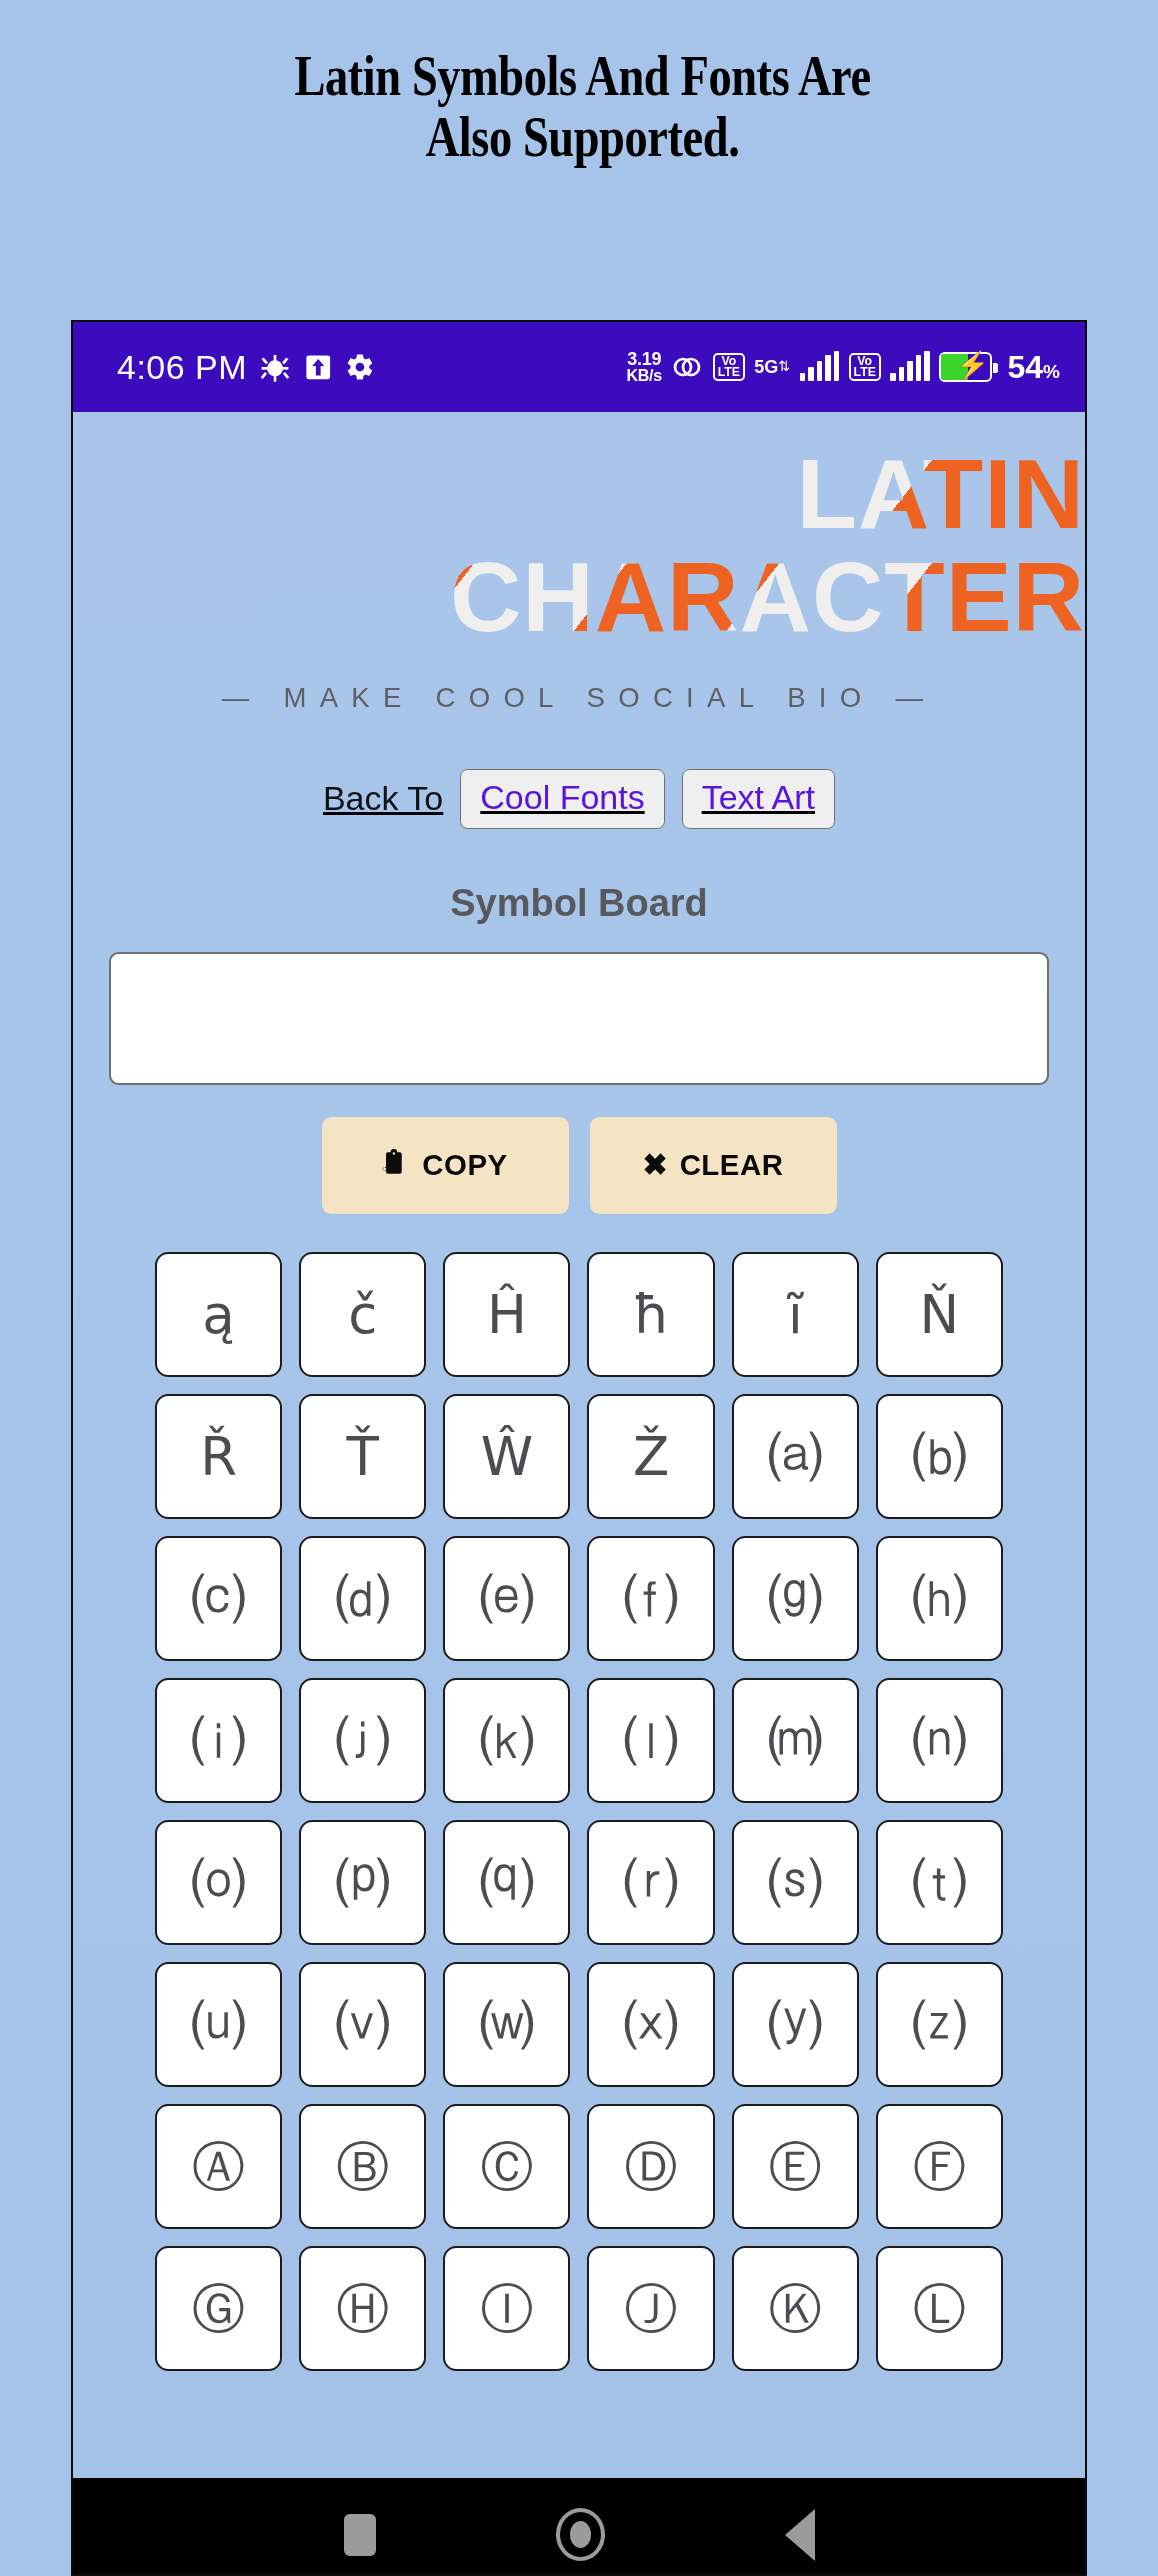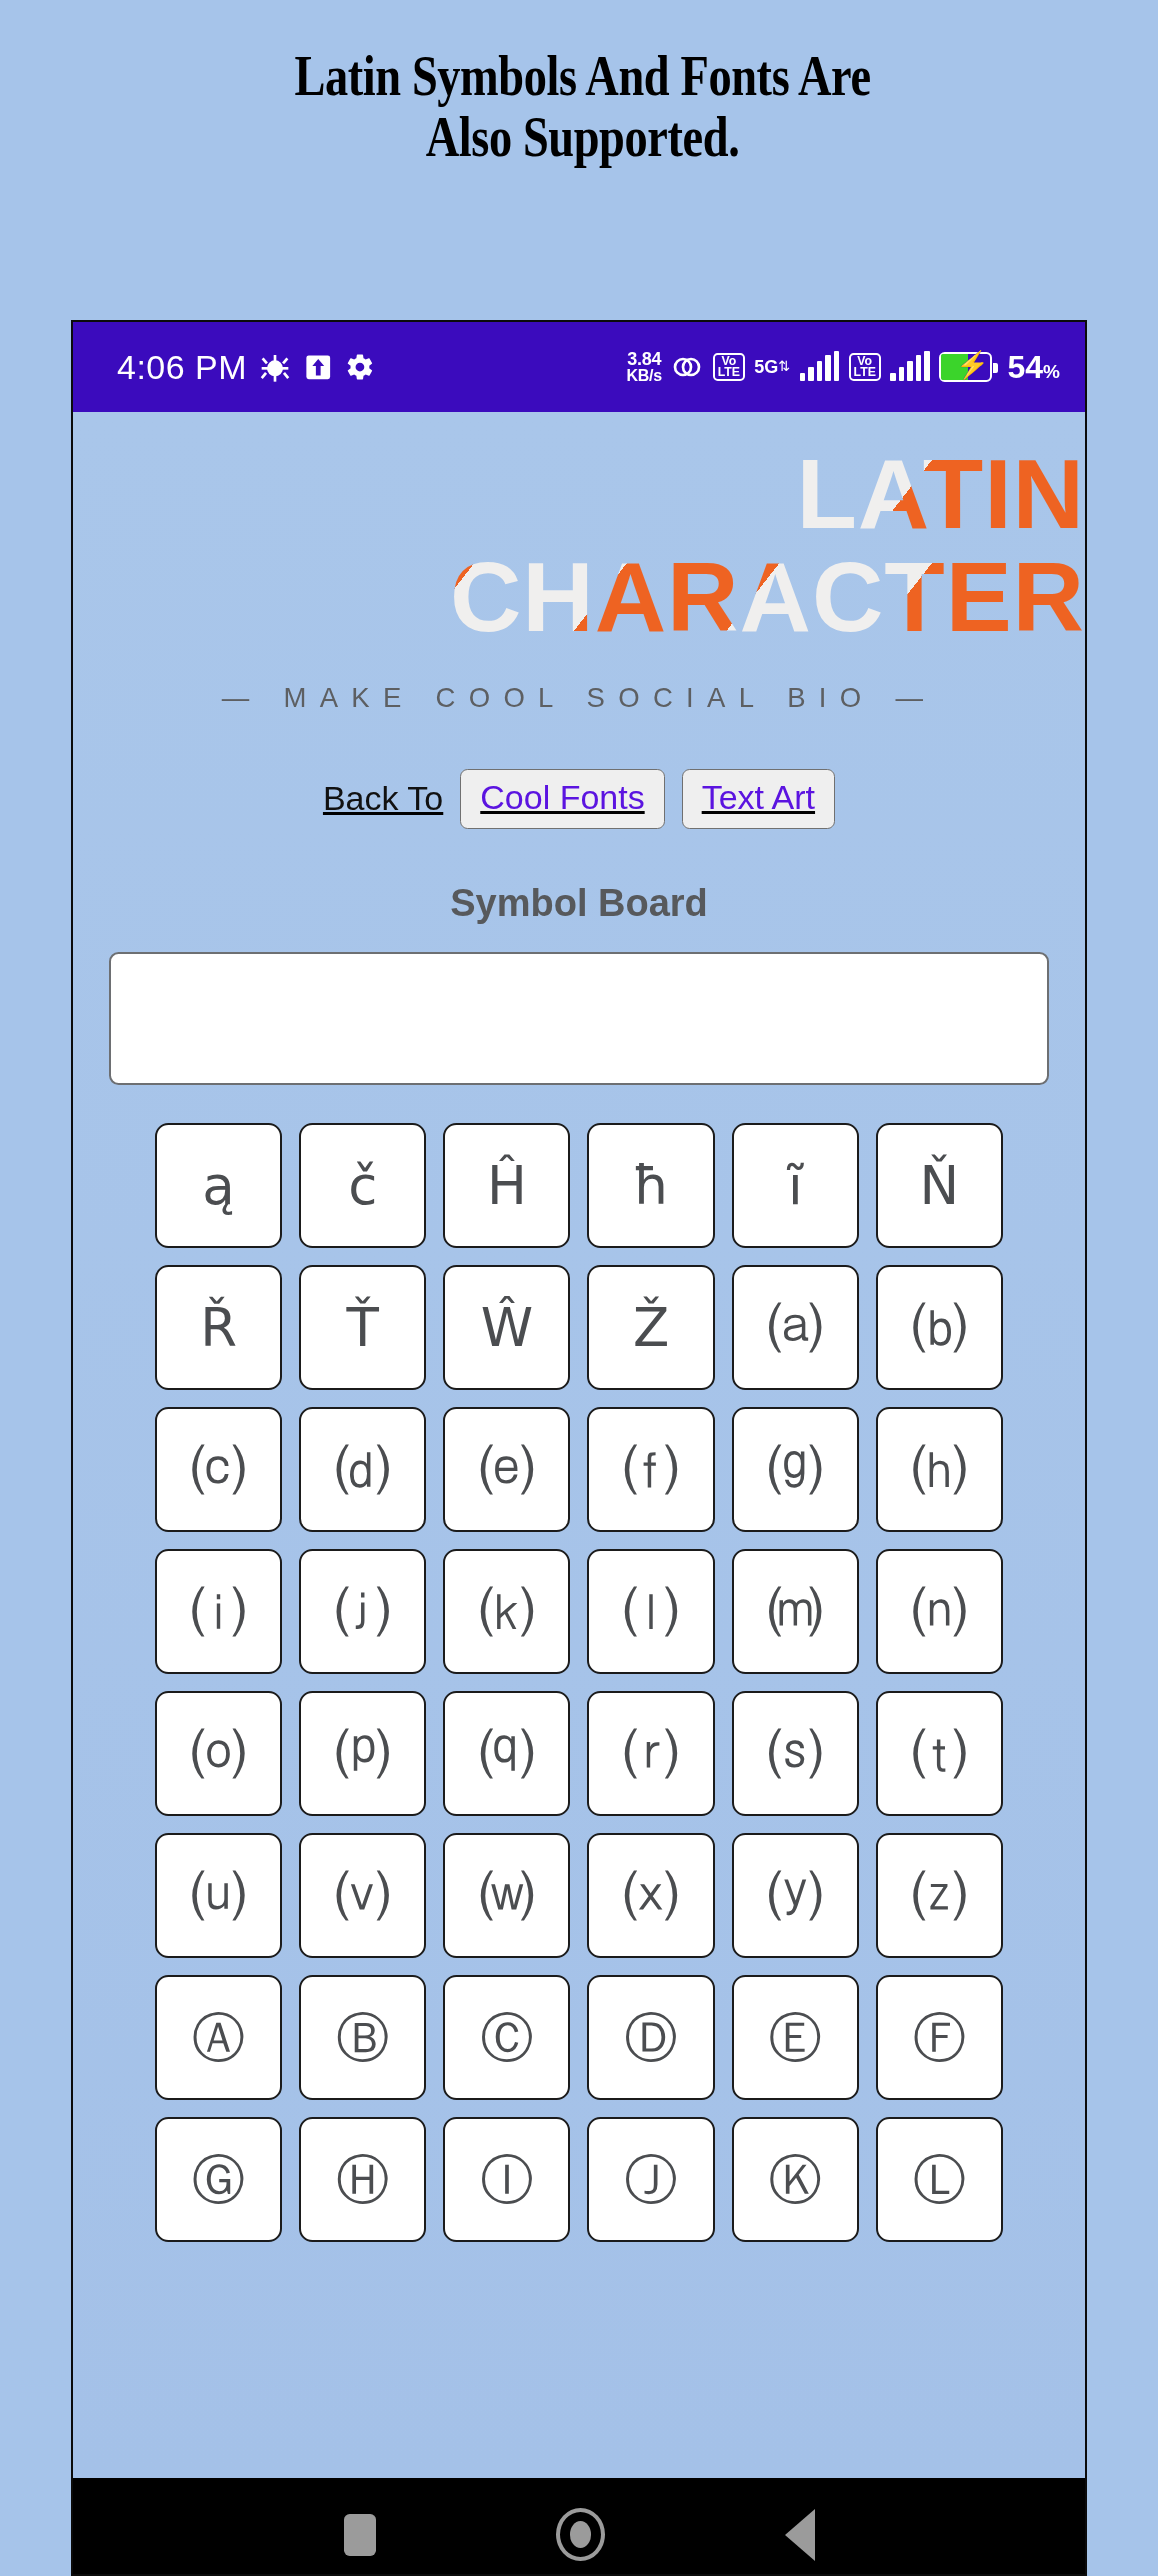--- a/index.html
+++ b/index.html
@@ -321,21 +321,21 @@
         </span>
         <span class="sb-ic">
           <svg width="30" height="30" viewBox="0 0 24 24" fill="#fff">
             <path d="M19.4 13c.04-.32.06-.66.06-1s-.02-.68-.07-1l2.11-1.63a.5.5 0 0 0 .12-.64l-2-3.46a.5.5 0 0 0-.6-.22l-2.49 1a7.3 7.3 0 0 0-1.73-1l-.38-2.65A.49.49 0 0 0 13.94 2h-4a.49.49 0 0 0-.48.42l-.38 2.65c-.63.26-1.2.6-1.73 1l-2.49-1a.5.5 0 0 0-.6.22l-2 3.46a.5.5 0 0 0 .12.64L4.5 11c-.05.32-.07.66-.07 1s.02.68.07 1l-2.11 1.63a.5.5 0 0 0-.12.64l2 3.46c.12.22.38.3.6.22l2.49-1c.52.4 1.1.74 1.73 1l.38 2.65c.04.24.24.42.48.42h4c.24 0 .44-.18.48-.42l.38-2.65c.63-.26 1.2-.6 1.73-1l2.49 1c.22.08.48 0 .6-.22l2-3.46a.5.5 0 0 0-.12-.64L19.4 13ZM11.94 15.5A3.5 3.5 0 1 1 15.44 12a3.5 3.5 0 0 1-3.5 3.5Z"></path>
           </svg>
         </span>
       </div>
 
       <div class="sb-right">
         <span class="net-speed">
-          <span>3.84</span>
+          <span>3.19</span>
           <span class="u">KB/s</span>
         </span>
         <span class="sb-ic">
           <svg width="32" height="32" viewBox="0 0 24 24" fill="none" stroke="#fff" stroke-width="2">
             <circle cx="9" cy="12" r="6"></circle>
             <circle cx="15" cy="12" r="6"></circle>
           </svg>
         </span>
         <span class="volte">Vo<br>LTE</span>
         <span class="g5wrap">
@@ -377,20 +377,35 @@
       <div class="backrow">
         <span class="backrow-label">Back To</span>
         <button class="linkbtn">Cool Fonts</button>
         <button class="linkbtn">Text Art</button>
       </div>
 
       <div class="board-title">Symbol Board</div>
 
       <div class="board-input"></div>
 
+      <div class="actions">
+        <button class="actbtn">
+          <span class="gl">
+            <svg width="28.5" height="30" viewBox="0 0 24 24" fill="#0b0b0b">
+              <path d="M15 3h-2.2a2.8 2.8 0 0 0-5.6 0H5a1.6 1.6 0 0 0-1.6 1.6v14.8A1.6 1.6 0 0 0 5 21h10a1.6 1.6 0 0 0 1.6-1.6V4.6A1.6 1.6 0 0 0 15 3Zm-5 0a1 1 0 1 1-1 1 1 1 0 0 1 1-1Z"></path>
+              <path d="M1 16h5v-2.4L0 17l6 3.4V18H1z"></path>
+            </svg>
+          </span>
+          <span>COPY</span>
+        </button>
+        <button class="actbtn">
+          <span class="gl">✖</span>
+          <span>CLEAR</span>
+        </button>
+      </div>
 
       <div class="grid" id="symbol-grid">
           <div class="tile">ą</div>
           <div class="tile">č</div>
           <div class="tile">Ĥ</div>
           <div class="tile">ħ</div>
           <div class="tile">ĩ</div>
           <div class="tile">Ň</div>
           <div class="tile">Ř</div>
           <div class="tile">Ť</div>

